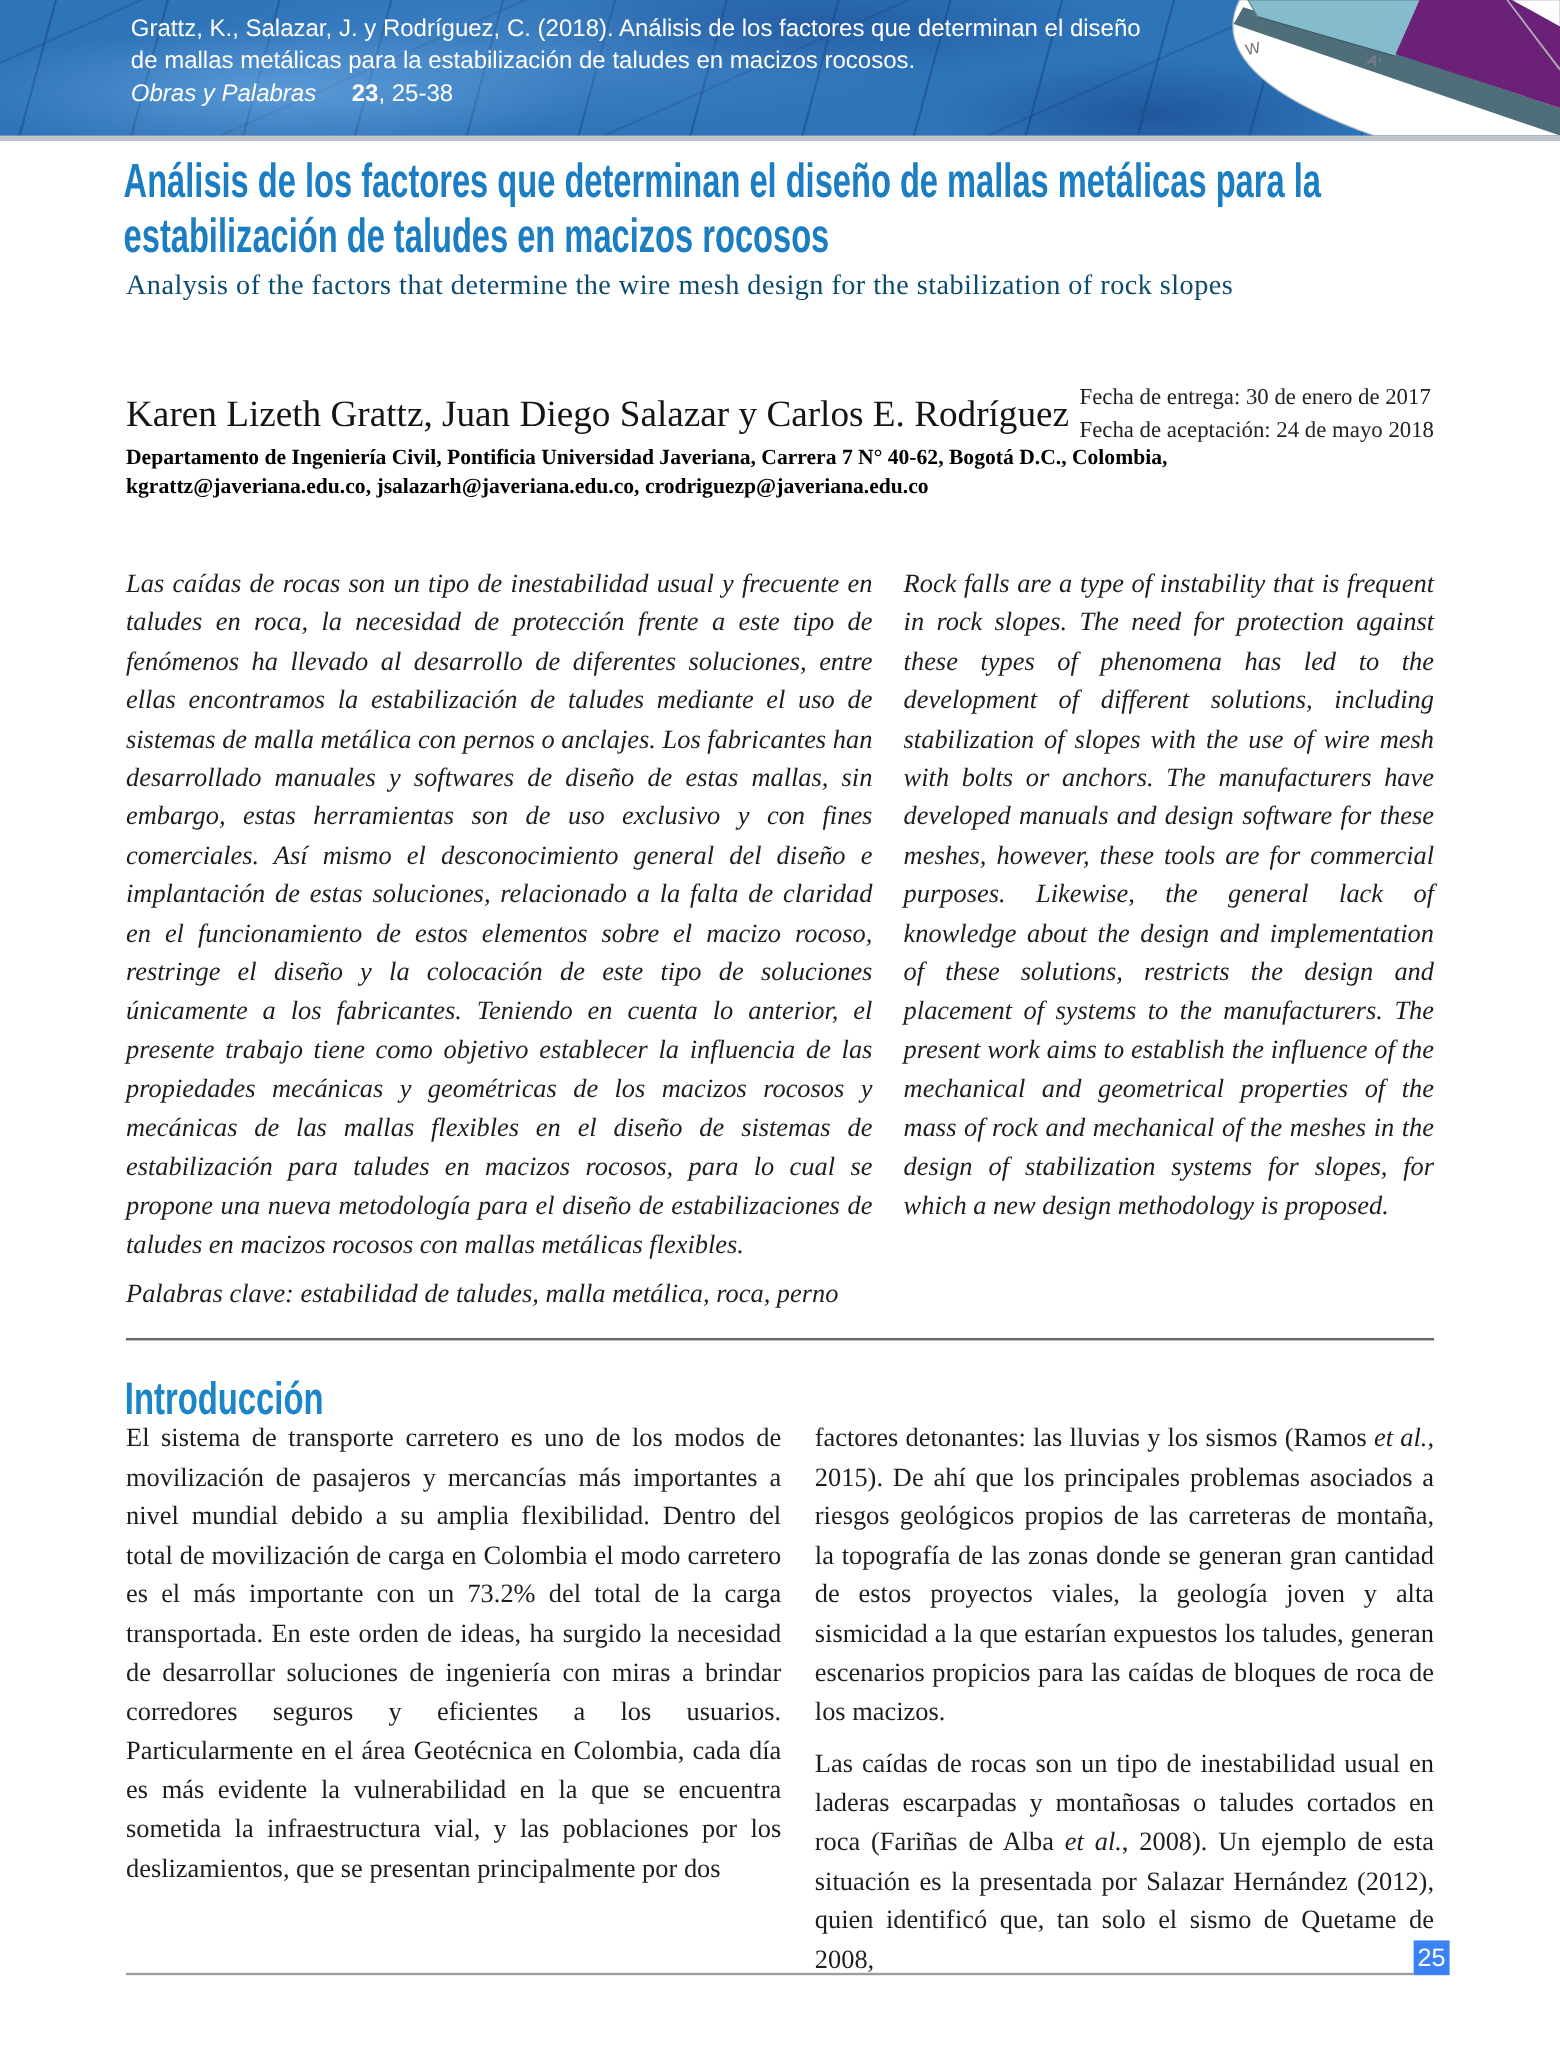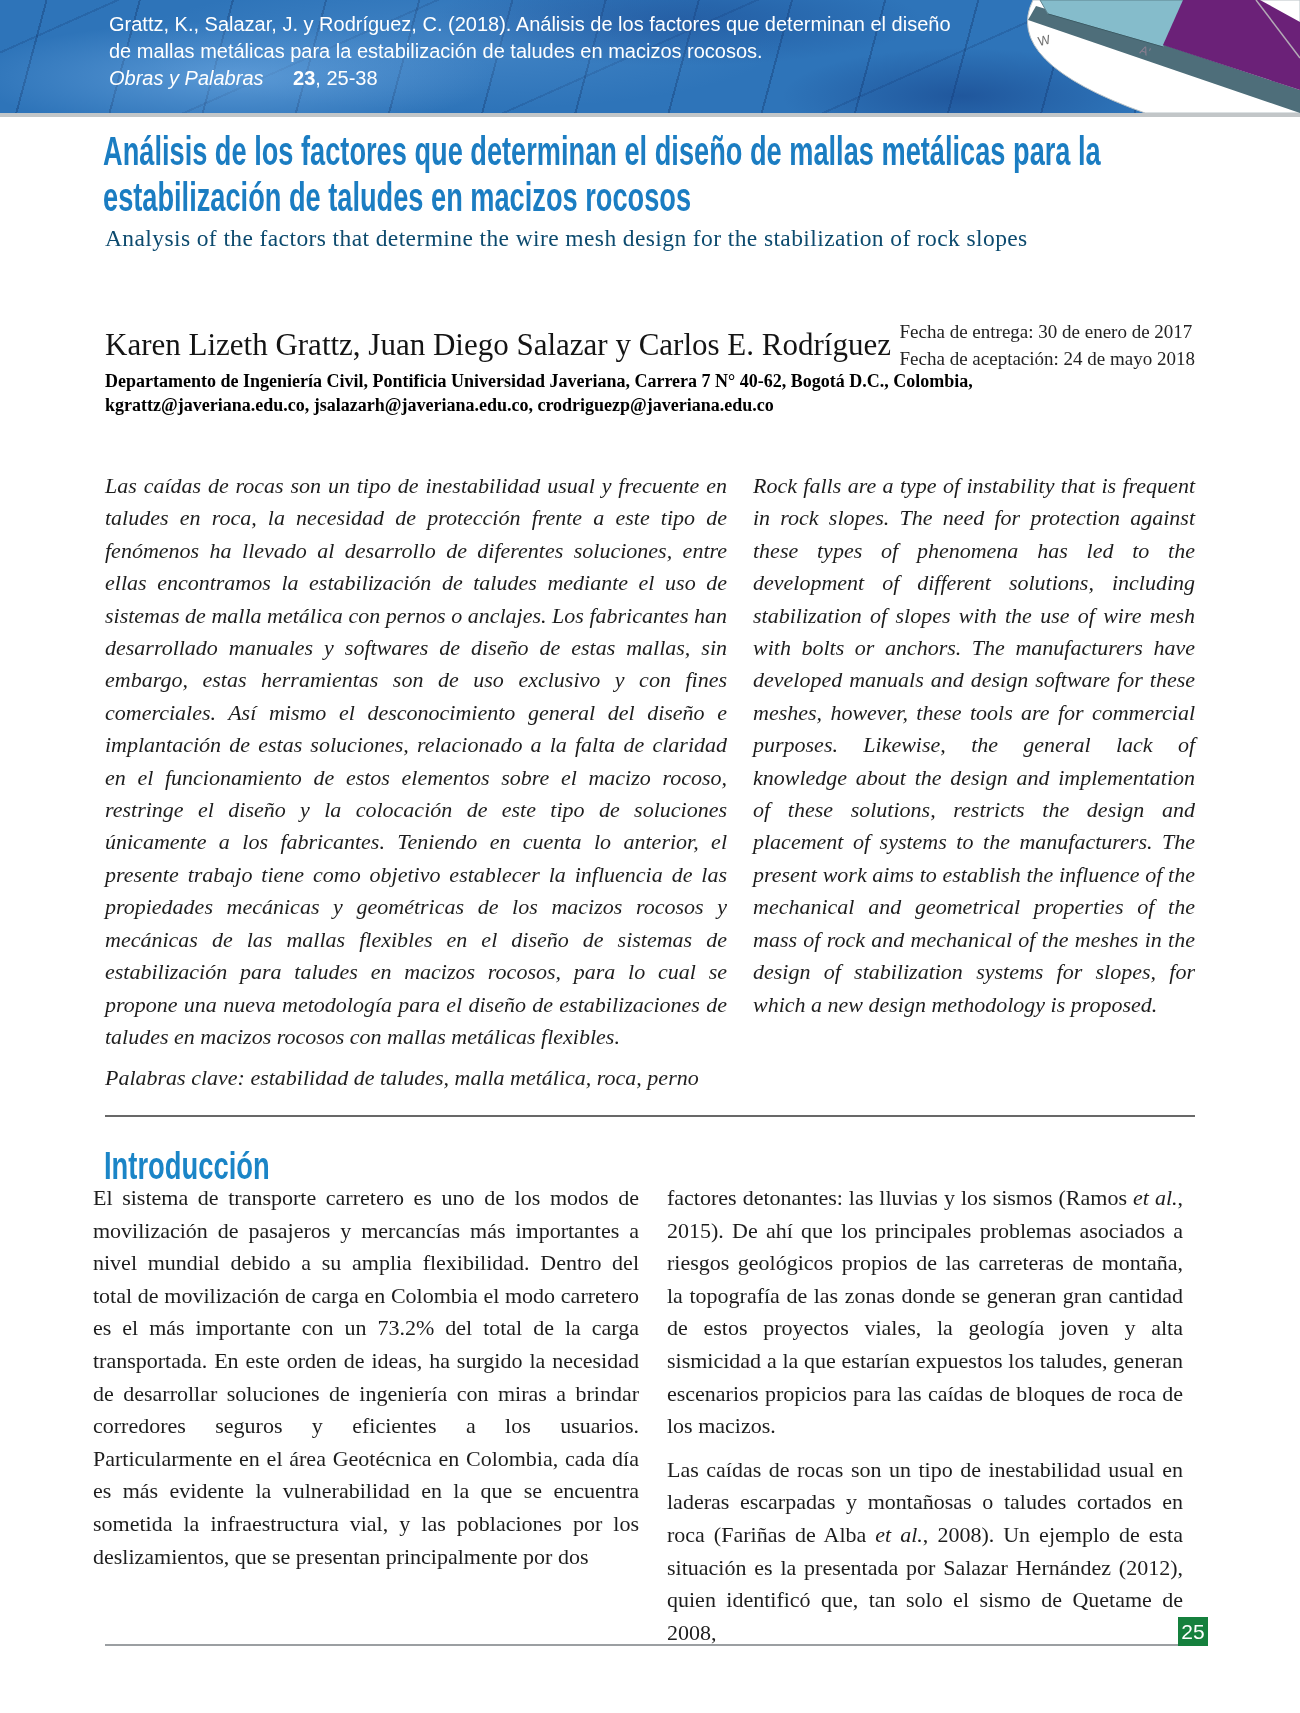--- a/index.html
+++ b/index.html
@@ -59,32 +59,32 @@
     text-align:justify;color:#1d1d1d;
   }
   .abstract p + p{margin-top:9px;}
   .abstract-es{width:622px;margin-right:26px;}
   .abstract-en{width:442px;}
   
   .rule-main{position:absolute;left:105px;top:1115px;width:1090px;height:0;border-top:2px solid #686868;}
   .intro-heading{position:absolute;left:104px;top:1128px;margin-top:16px;}
   .intro-heading .title-line{font-size:38px;line-height:44px;transform:scaleX(.72);color:#1b85c7;}
   
-  .intro-cols{position:absolute;left:93px;top:1182px;width:1090px;display:flex;}
+  .intro-cols{position:absolute;left:105px;top:1182px;width:1090px;display:flex;}
   .intro-cols p{
     margin:0;font-size:22px;line-height:32.6px;text-align:justify;color:#1d1d1d;
   }
   .intro-cols p + p{margin-top:11px;}
   .intro-left{width:546px;margin-right:28px;}
   .intro-right{width:516px;}
   
   .footer-line{position:absolute;left:105px;top:1644px;width:1073px;height:0;border-top:2px solid #9b9fa2;}
   .page-badge{
     position:absolute;left:1178px;top:1617px;width:30px;height:29px;
-    background:#15803d;color:#ffffff;display:flex;align-items:center;justify-content:center;
+    background:#3b82f6;color:#ffffff;display:flex;align-items:center;justify-content:center;
     font-family:"Liberation Sans","DejaVu Sans",sans-serif;font-size:21px;
   }
 </style>
 </head>
 <body>
 
 <div class="page">
 
   <div class="banner">
     <svg class="corner-art" viewBox="0 0 380 113" xmlns="http://www.w3.org/2000/svg">

